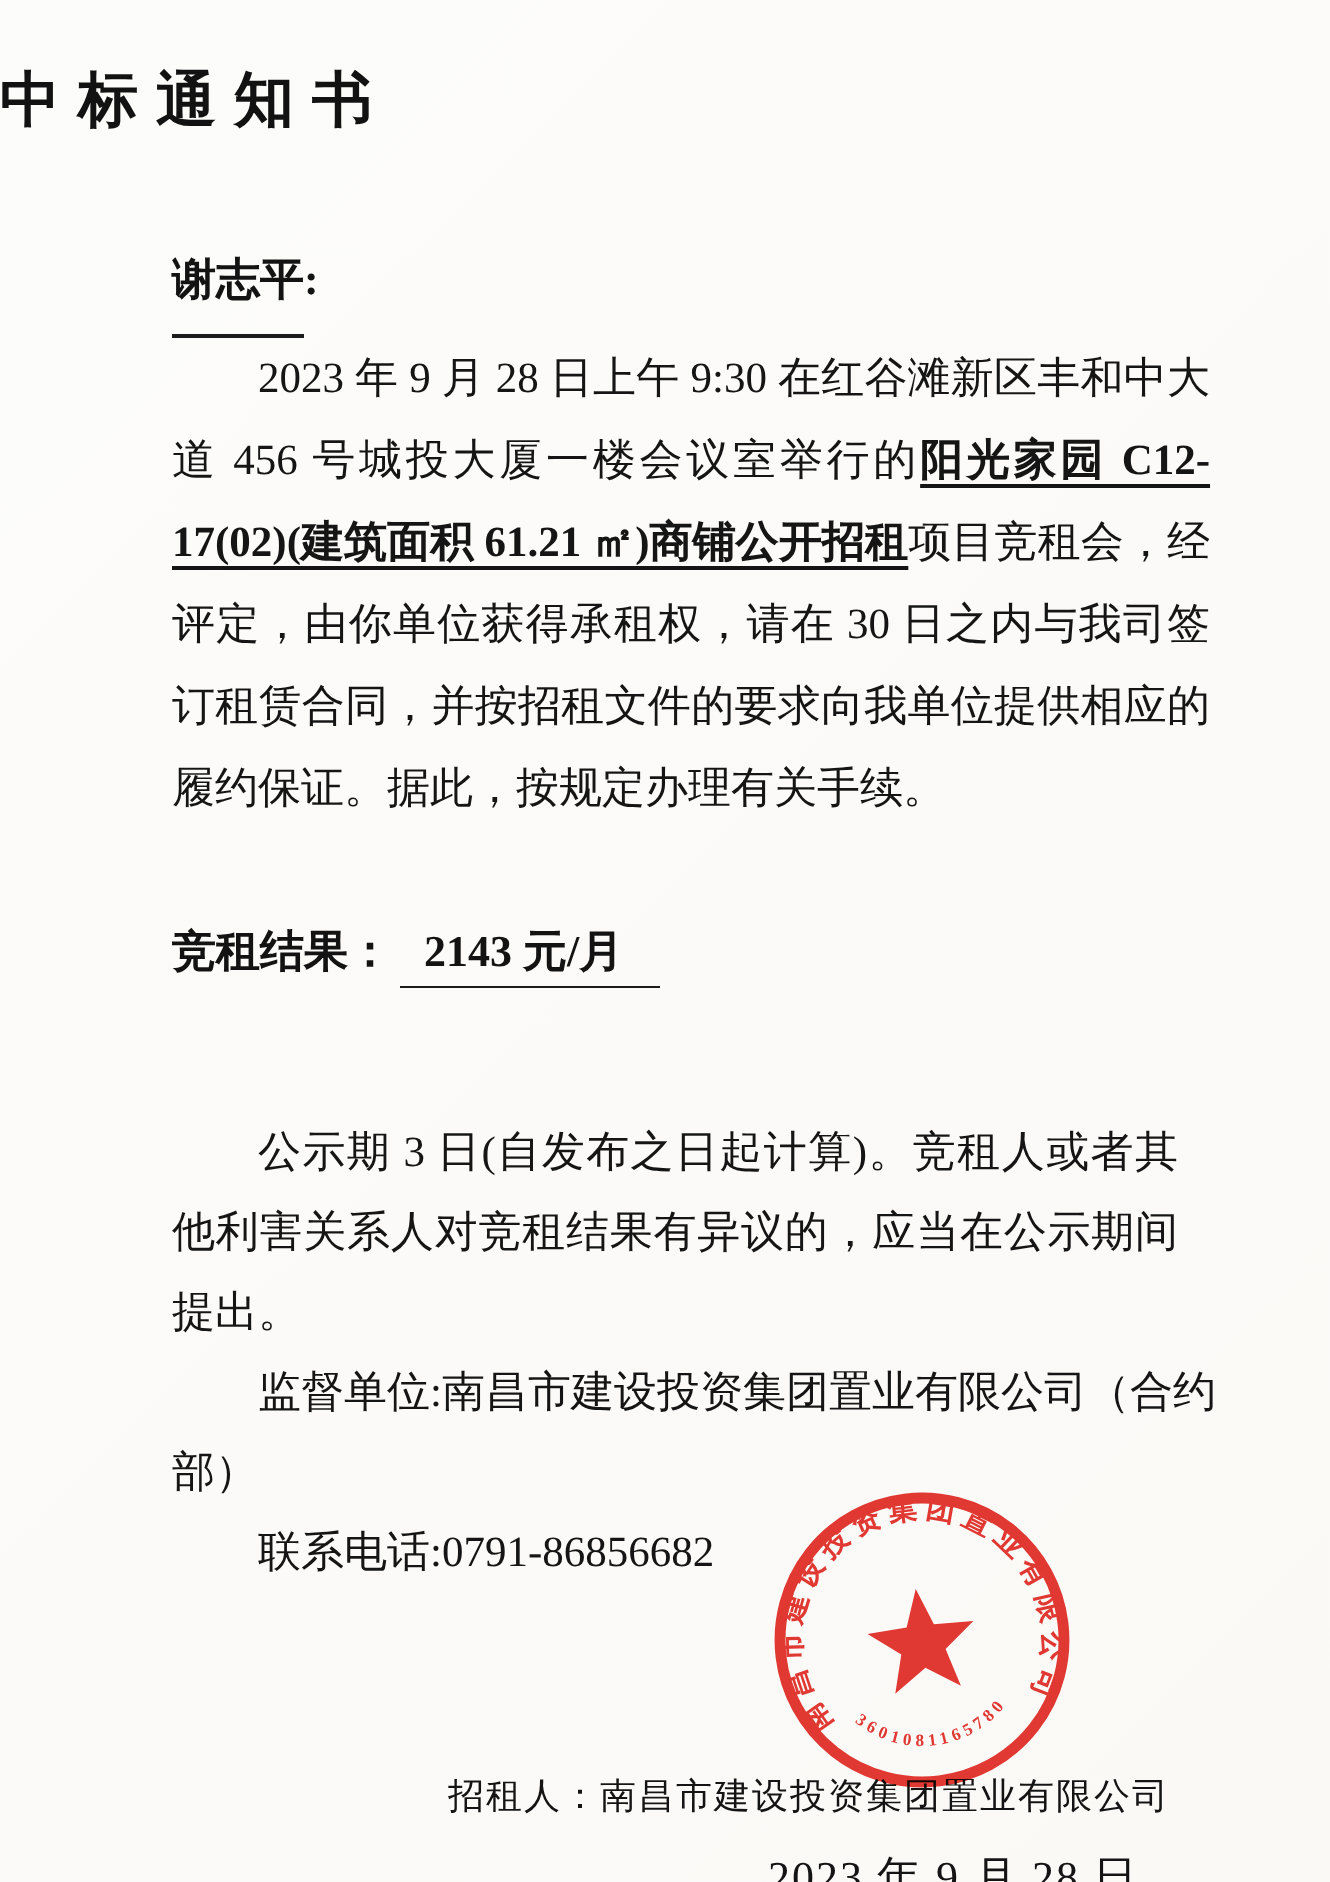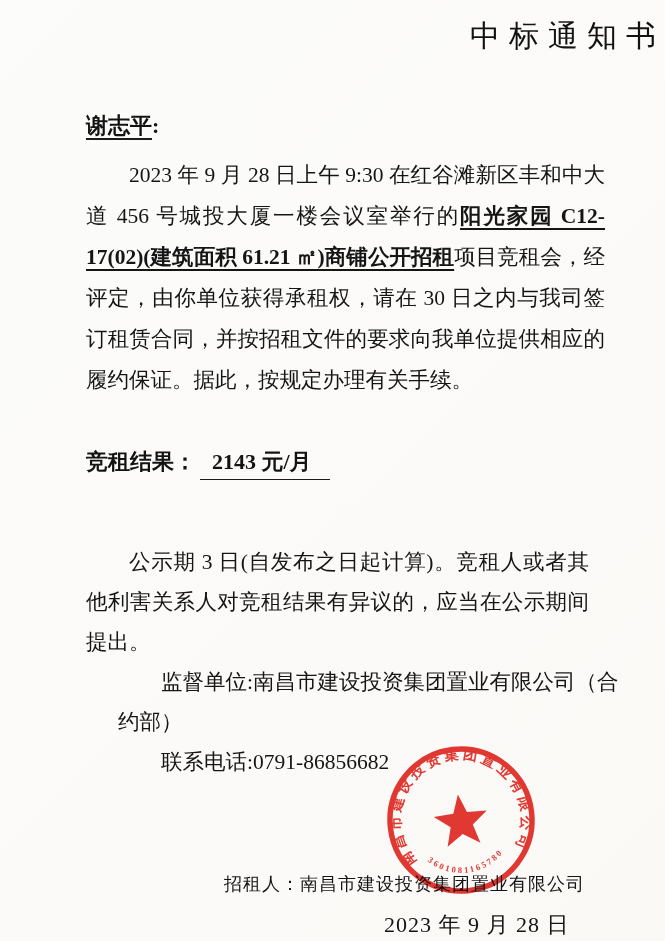--- a/index.html
+++ b/index.html
@@ -8,28 +8,28 @@
     background:#f7f6f4;
     font-family:"Liberation Serif","DejaVu Serif",serif;
     color:#161616;
     -webkit-font-smoothing:antialiased;
   }
   .page{
     position:relative;width:665px;height:941px;overflow:hidden;
     background:linear-gradient(135deg,#fcfcfb 0%,#fbfaf8 55%,#faf9f6 100%);
   }
   .title{
-    padding-top:16px;text-align:right;
-    font-size:30px;font-weight:normal;letter-spacing:9px;color:#121212;
+    padding-top:30px;text-align:left;
+    font-size:30px;font-weight:bold;letter-spacing:9px;color:#121212;
   }
   .addressee{
     margin:54px 0 0 86px;font-size:22px;font-weight:bold;color:#131313;
   }
   .addressee .name{
-    border-bottom:2px solid #1c1c1c;padding-bottom:0;
+    border-bottom:2px solid #1c1c1c;padding-bottom:15px;
   }
   .para-body{
     margin:14px 60px 0 86px;
     font-size:21.5px;line-height:41px;
     text-align:justify;text-indent:2em;color:#151515;
   }
   .highlight{
     font-weight:bold;
     text-decoration:underline;
     text-decoration-thickness:1.5px;
@@ -42,21 +42,21 @@
     display:inline-block;
     border-bottom:1.8px solid #1c1c1c;
     padding:0 18px 2px 12px;margin-left:4px;
   }
   .notice{
     margin:62px 76px 0 86px;
     font-size:21.5px;line-height:40px;
     text-align:justify;text-indent:2em;color:#151515;
   }
   .supervisor,.phone{
-    margin:0 40px 0 118px;
+    margin:0 40px 0 86px;
     font-size:21.5px;line-height:40px;text-indent:2em;color:#151515;
   }
   .lessor-line{
     margin:90px 0 0 224px;font-size:18px;color:#141414;letter-spacing:1px;
   }
   .date-line{
     margin:14px 0 0 384px;font-size:22px;color:#141414;letter-spacing:1px;
   }
   .seal{
     position:absolute;left:383px;top:732px;

